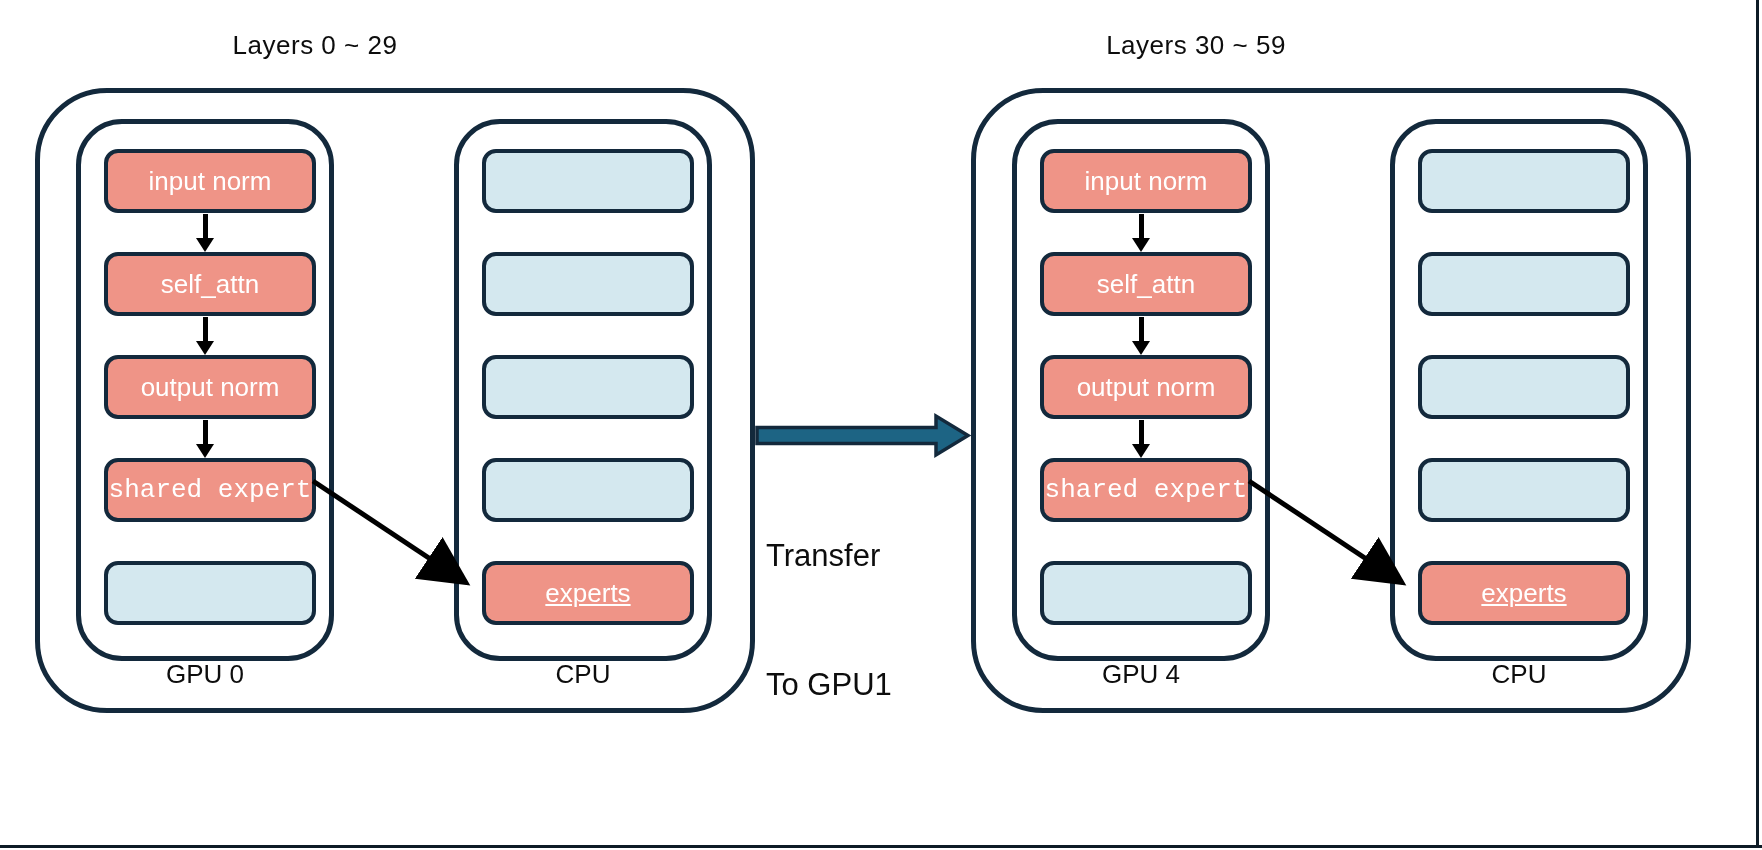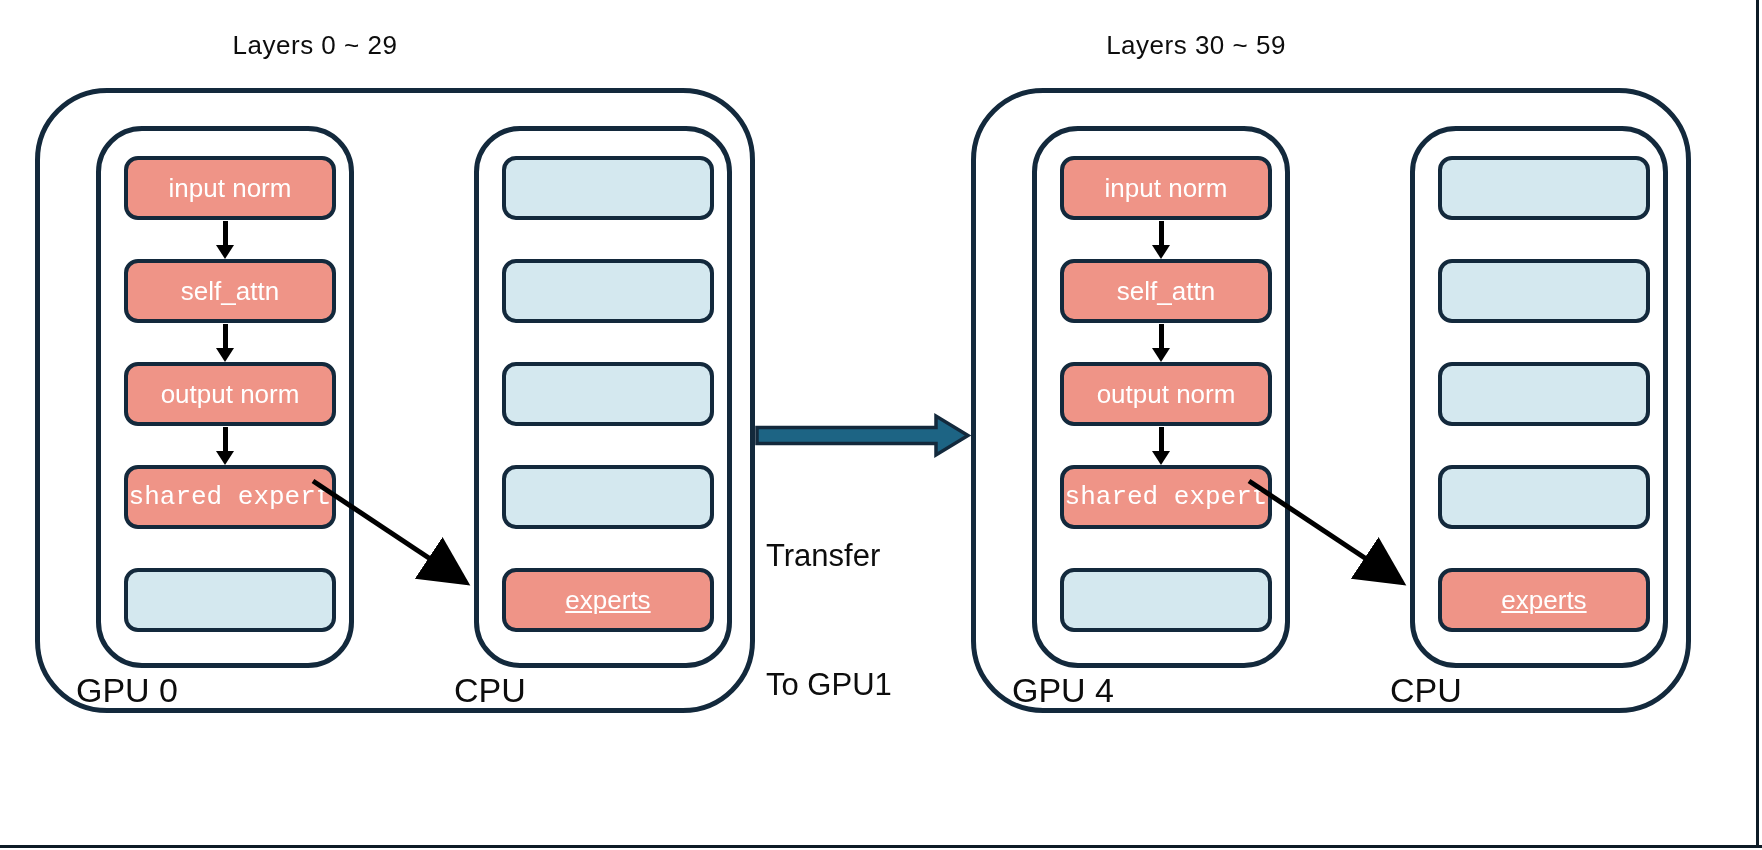--- a/index.html
+++ b/index.html
@@ -16,24 +16,23 @@
   .group-title{
     position:absolute;top:30px;height:46px;text-align:center;
     font-size:26px;color:var(--ink);letter-spacing:0.5px;
   }
   .outer-box{
     position:absolute;top:88px;width:720px;height:625px;
     border:5px solid var(--navy);border-radius:72px;box-sizing:border-box;
     background:var(--bg);
   }
   .column{
-    position:absolute;top:33px;width:258px;height:542px;
+    position:absolute;top:26px;width:258px;height:542px;
     border:5px solid var(--navy);border-radius:46px;box-sizing:border-box;
     background:var(--bg);
-    margin-left:20px;
   }
   .col-gpu{left:36px;}
   .col-cpu{left:414px;}
   .slot{
     position:absolute;left:23px;width:212px;height:64px;
     border:4px solid var(--navy);border-radius:14px;box-sizing:border-box;
     display:flex;align-items:center;justify-content:center;
     font-size:26px;color:var(--white-text);
   }
   .slot.module{background:var(--salmon);}
@@ -43,22 +42,22 @@
     position:absolute;left:50%;transform:translateX(-50%);
     width:18px;display:flex;flex-direction:column;align-items:center;
   }
   .a0{top:90px;}.a1{top:193px;}.a2{top:296px;}
   .varrow .stem{width:5px;height:24px;background:#000;}
   .varrow .head{
     width:0;height:0;border-left:9px solid transparent;
     border-right:9px solid transparent;border-top:14px solid #000;
   }
   .col-label{
-    position:absolute;top:578px;width:258px;text-align:left;
-    font-size:34px;color:var(--ink);
+    position:absolute;top:566px;width:258px;text-align:center;
+    font-size:26px;color:var(--ink);
   }
   .cl-gpu{left:36px;}
   .cl-cpu{left:414px;}
   .transfer-label{
     position:absolute;left:766px;top:448px;font-size:31px;line-height:43px;
     color:var(--ink);white-space:pre;
   }
   .overlay{position:absolute;left:0;top:0;pointer-events:none;}
   .edge-bottom{
     position:absolute;left:0;top:845px;width:1762px;height:3px;background:var(--edge);

